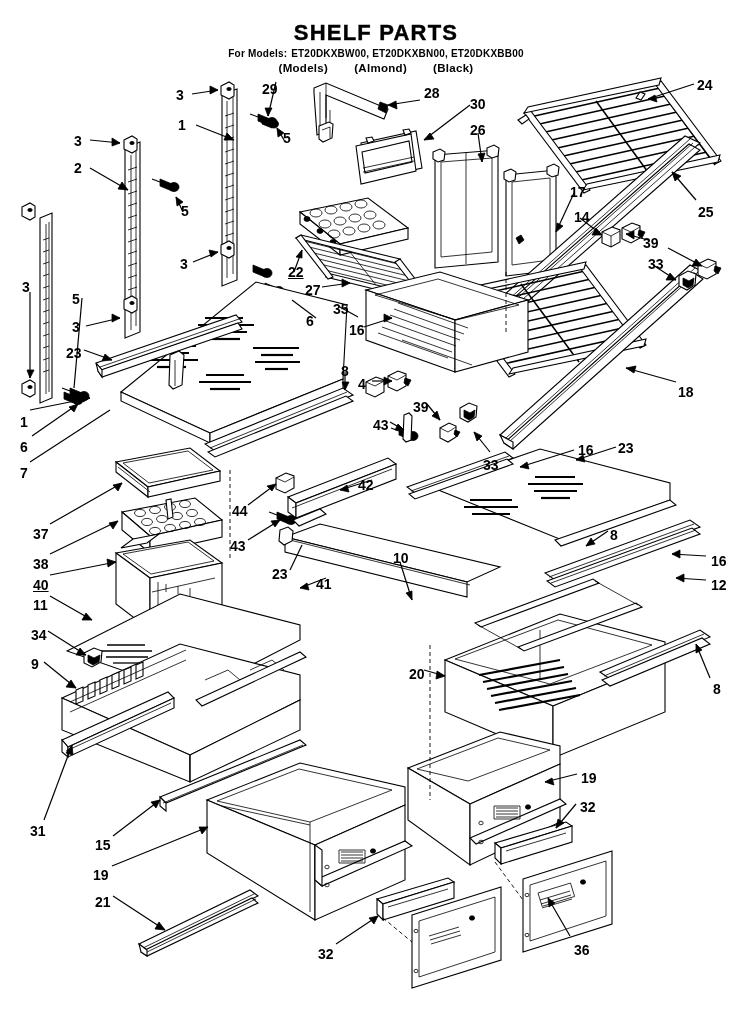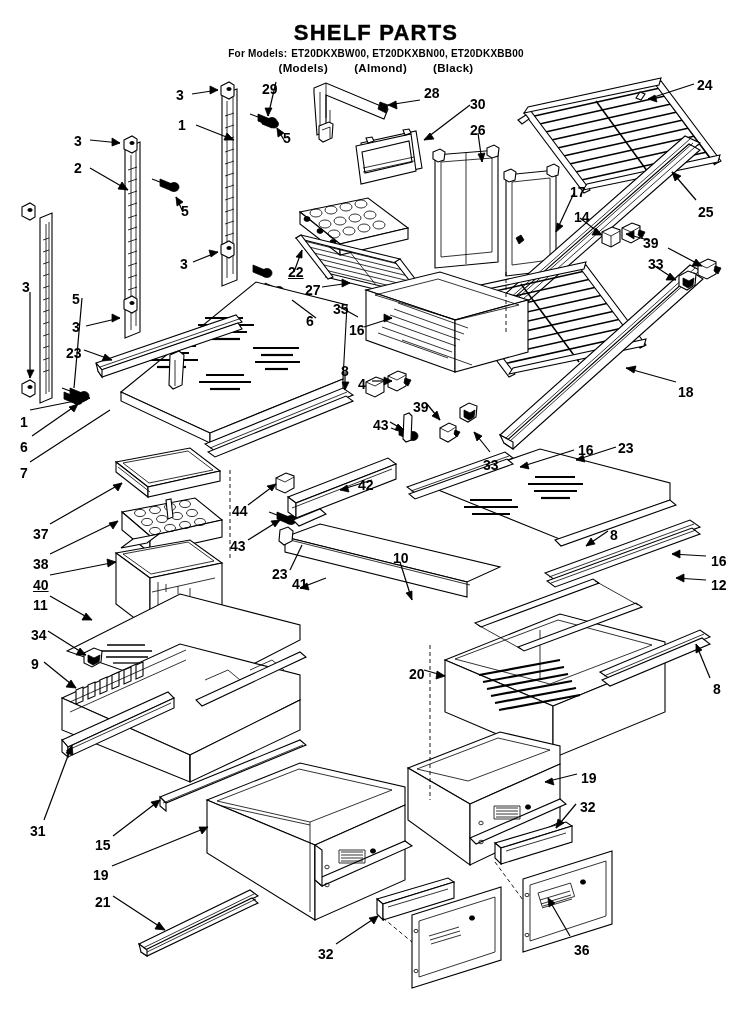--- a/index.html
+++ b/index.html
@@ -876,21 +876,21 @@
       <div class="cn" style="left: 358px; top: 478px;">42</div>
       <div class="cn" style="left: 232px; top: 504px;">44</div>
       <div class="cn" style="left: 33px; top: 527px;">37</div>
       <div class="cn" style="left: 610px; top: 528px;">8</div>
       <div class="cn" style="left: 230px; top: 539px;">43</div>
       <div class="cn" style="left: 33px; top: 557px;">38</div>
       <div class="cn" style="left: 711px; top: 554px;">16</div>
       <div class="cn" style="left: 393px; top: 551px;">10</div>
       <div class="cn" style="left: 33px; top: 578px; text-decoration: underline;">40</div>
       <div class="cn" style="left: 272px; top: 567px;">23</div>
-      <div class="cn" style="left: 292px; top: 577px;">41</div>
+      <div class="cn" style="left: 316px; top: 577px;">41</div>
       <div class="cn" style="left: 711px; top: 578px;">12</div>
       <div class="cn" style="left: 33px; top: 598px;">11</div>
       <div class="cn" style="left: 31px; top: 628px;">34</div>
       <div class="cn" style="left: 31px; top: 657px;">9</div>
       <div class="cn" style="left: 409px; top: 667px;">20</div>
       <div class="cn" style="left: 713px; top: 682px;">8</div>
       <div class="cn" style="left: 581px; top: 771px;">19</div>
       <div class="cn" style="left: 30px; top: 824px;">31</div>
       <div class="cn" style="left: 580px; top: 800px;">32</div>
       <div class="cn" style="left: 95px; top: 838px;">15</div>

